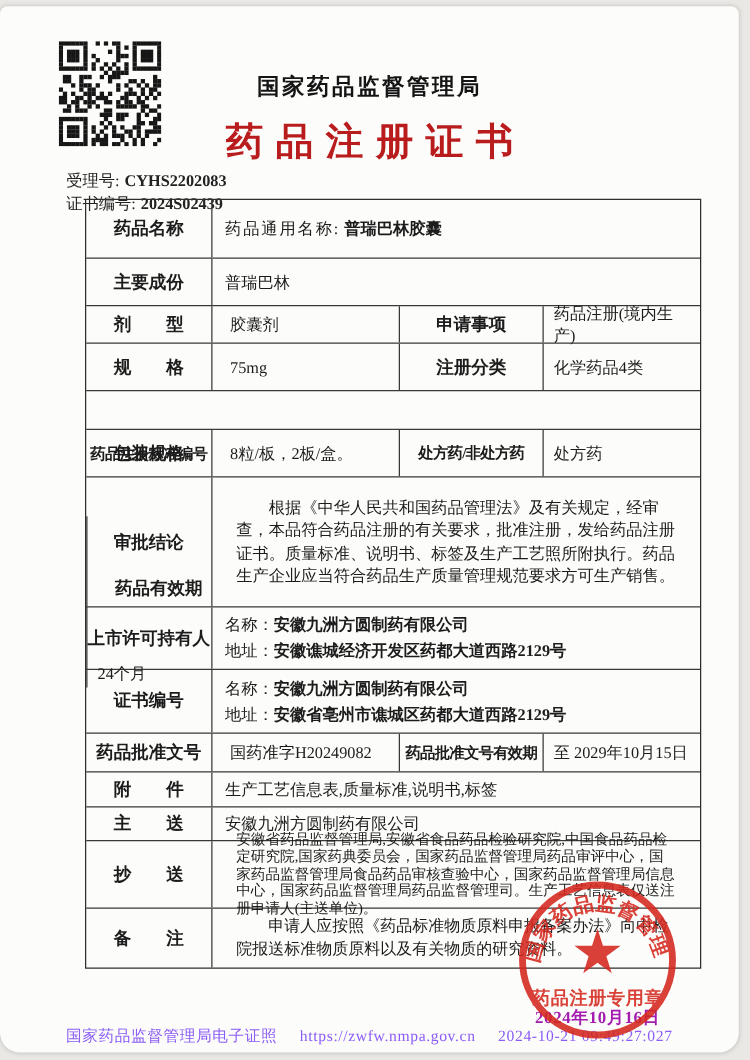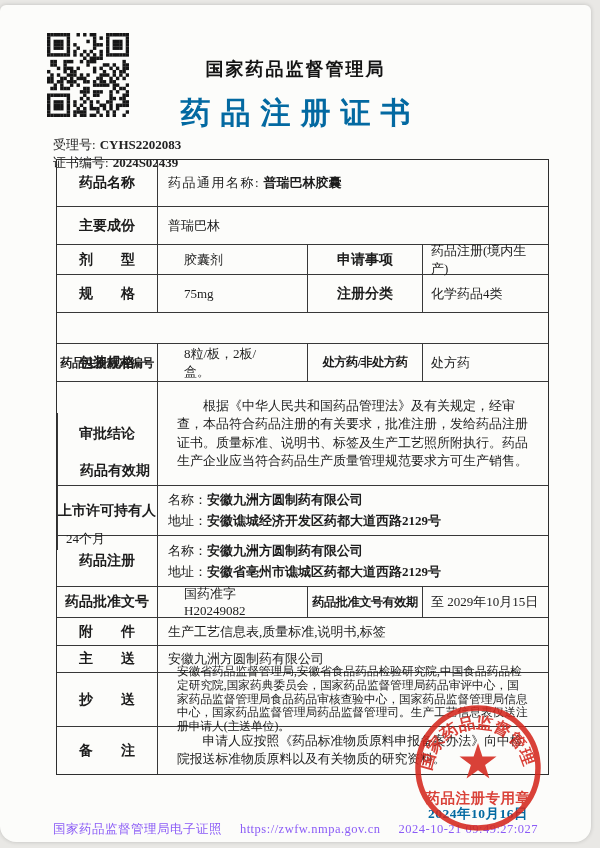--- a/index.html
+++ b/index.html
@@ -21,48 +21,48 @@
   .qr svg { width:100%; height:100%; }
   .agency-title {
     position:absolute; left:0; top:52px; width:100%;
     text-align:center; font-size:18px; font-weight:bold;
     font-family:"Liberation Sans","DejaVu Sans",sans-serif;
     letter-spacing:2px; color:#141414;
   }
   .doc-title {
     position:absolute; left:0; top:88px; width:100%;
     text-align:center; font-size:30px; font-weight:bold;
-    letter-spacing:10px; text-indent:10px; color:#0369a1;
+    letter-spacing:10px; text-indent:10px; color:#b91c1c;
   }
   .ref-line {
     position:absolute; left:53px; top:131px; width:492px;
     display:flex; justify-content:space-between;
     font-size:13px; color:#222;flex-direction:column;
   }
   .ref-line b { font-weight:bold; margin-left:4px; }
   .cert-table {
-    position:absolute; left:56px; top:154px; width:493px;
+    position:absolute; left:68px; top:154px; width:493px;
     border:1.5px solid #2e2e2e;
     font-size:13px; background:transparent;
   }
   .row { display:flex; border-top:1px solid #383838; }
   .row:first-child { border-top:none; }
   .cell { border-left:1px solid #383838; display:flex; align-items:center; }
   .cell:first-child { border-left:none; }
   .lbl {
     width:100px; flex:0 0 100px; justify-content:center;
     font-weight:bold; font-size:14px; text-align:center; white-space:nowrap;
   }
   .lbl2 {
     width:115px; flex:0 0 115px; justify-content:center;
     font-weight:bold; font-size:14px; text-align:center; white-space:nowrap;
   }
   .small { font-size:12.3px; letter-spacing:-0.6px; }
   .val { flex:1 1 auto; padding:2px 10px; }
-  .val1 { width:150px; flex:0 0 150px; padding:2px 26px; }
+  .val1 { width:150px; flex:0 0 150px; padding:2px 14px; }
   .val2 { flex:1 1 auto; padding:2px 8px; }
   .stack { flex-direction:column; align-items:flex-start; justify-content:center; }
   .stack .line { padding:1.5px 0; }
   .lblspace { letter-spacing:1.5px; }
   .boldname { font-weight:bold; }
   .r-name   { height:46px; }
   .r-ing    { height:38px; }
   .r-form   { height:30px; }
   .r-spec   { height:38px; }
   .r-std    { height:31px;flex-direction:column; }
@@ -75,21 +75,21 @@
   .r-main   { height:27px; }
   .r-cc     { height:54px; }
   .r-rem    { height:48px; }
   .para { display:block; align-self:center; padding:3px 9px; line-height:1.4; }
   .para-concl { font-size:13px; text-indent:2em; line-height:1.42; }
   .para-cc { font-size:11.7px; line-height:1.18; }
   .para-rem { font-size:12.8px; text-indent:2em; line-height:1.35; }
   .seal-date {
     position:absolute; left:408px; top:800px; width:140px;
     text-align:center; font-size:13.5px; font-weight:bold;
-    color:#0369a1; z-index:4; letter-spacing:0.5px;
+    color:#a21caf; z-index:4; letter-spacing:0.5px;
   }
   .seal { position:absolute; left:407px; top:694px; width:142px; height:142px; z-index:5; opacity:0.88; }
   .footer {
     position:absolute; left:0; top:816px; width:100%;
     text-align:center; font-size:12.5px; color:#8b5cf6;
     font-family:"Liberation Serif","DejaVu Serif",serif;
     letter-spacing:0.5px;
   }
   .footer span { margin:0 9px; }
 </style>
@@ -457,21 +457,21 @@
 
     <div class="row r-holder">
       <div class="cell lbl">上市许可持有人</div>
       <div class="cell val stack">
         <div class="line"><span>名称：</span><span class="boldname">安徽九洲方圆制药有限公司</span></div>
         <div class="line"><span>地址：</span><span class="boldname">安徽谯城经济开发区药都大道西路2129号</span></div>
       </div>
     </div>
 
     <div class="row r-mfr">
-      <div class="cell lbl">药品注册</div>
+      <div class="cell lbl">证书编号</div>
       <div class="cell val stack">
         <div class="line"><span>名称：</span><span class="boldname">安徽九洲方圆制药有限公司</span></div>
         <div class="line"><span>地址：</span><span class="boldname">安徽省亳州市谯城区药都大道西路2129号</span></div>
       </div>
     </div>
 
     <div class="row r-appr">
       <div class="cell lbl">药品批准文号</div>
       <div class="cell val1">国药准字H20249082</div>
       <div class="cell lbl2 small">药品批准文号有效期</div>

